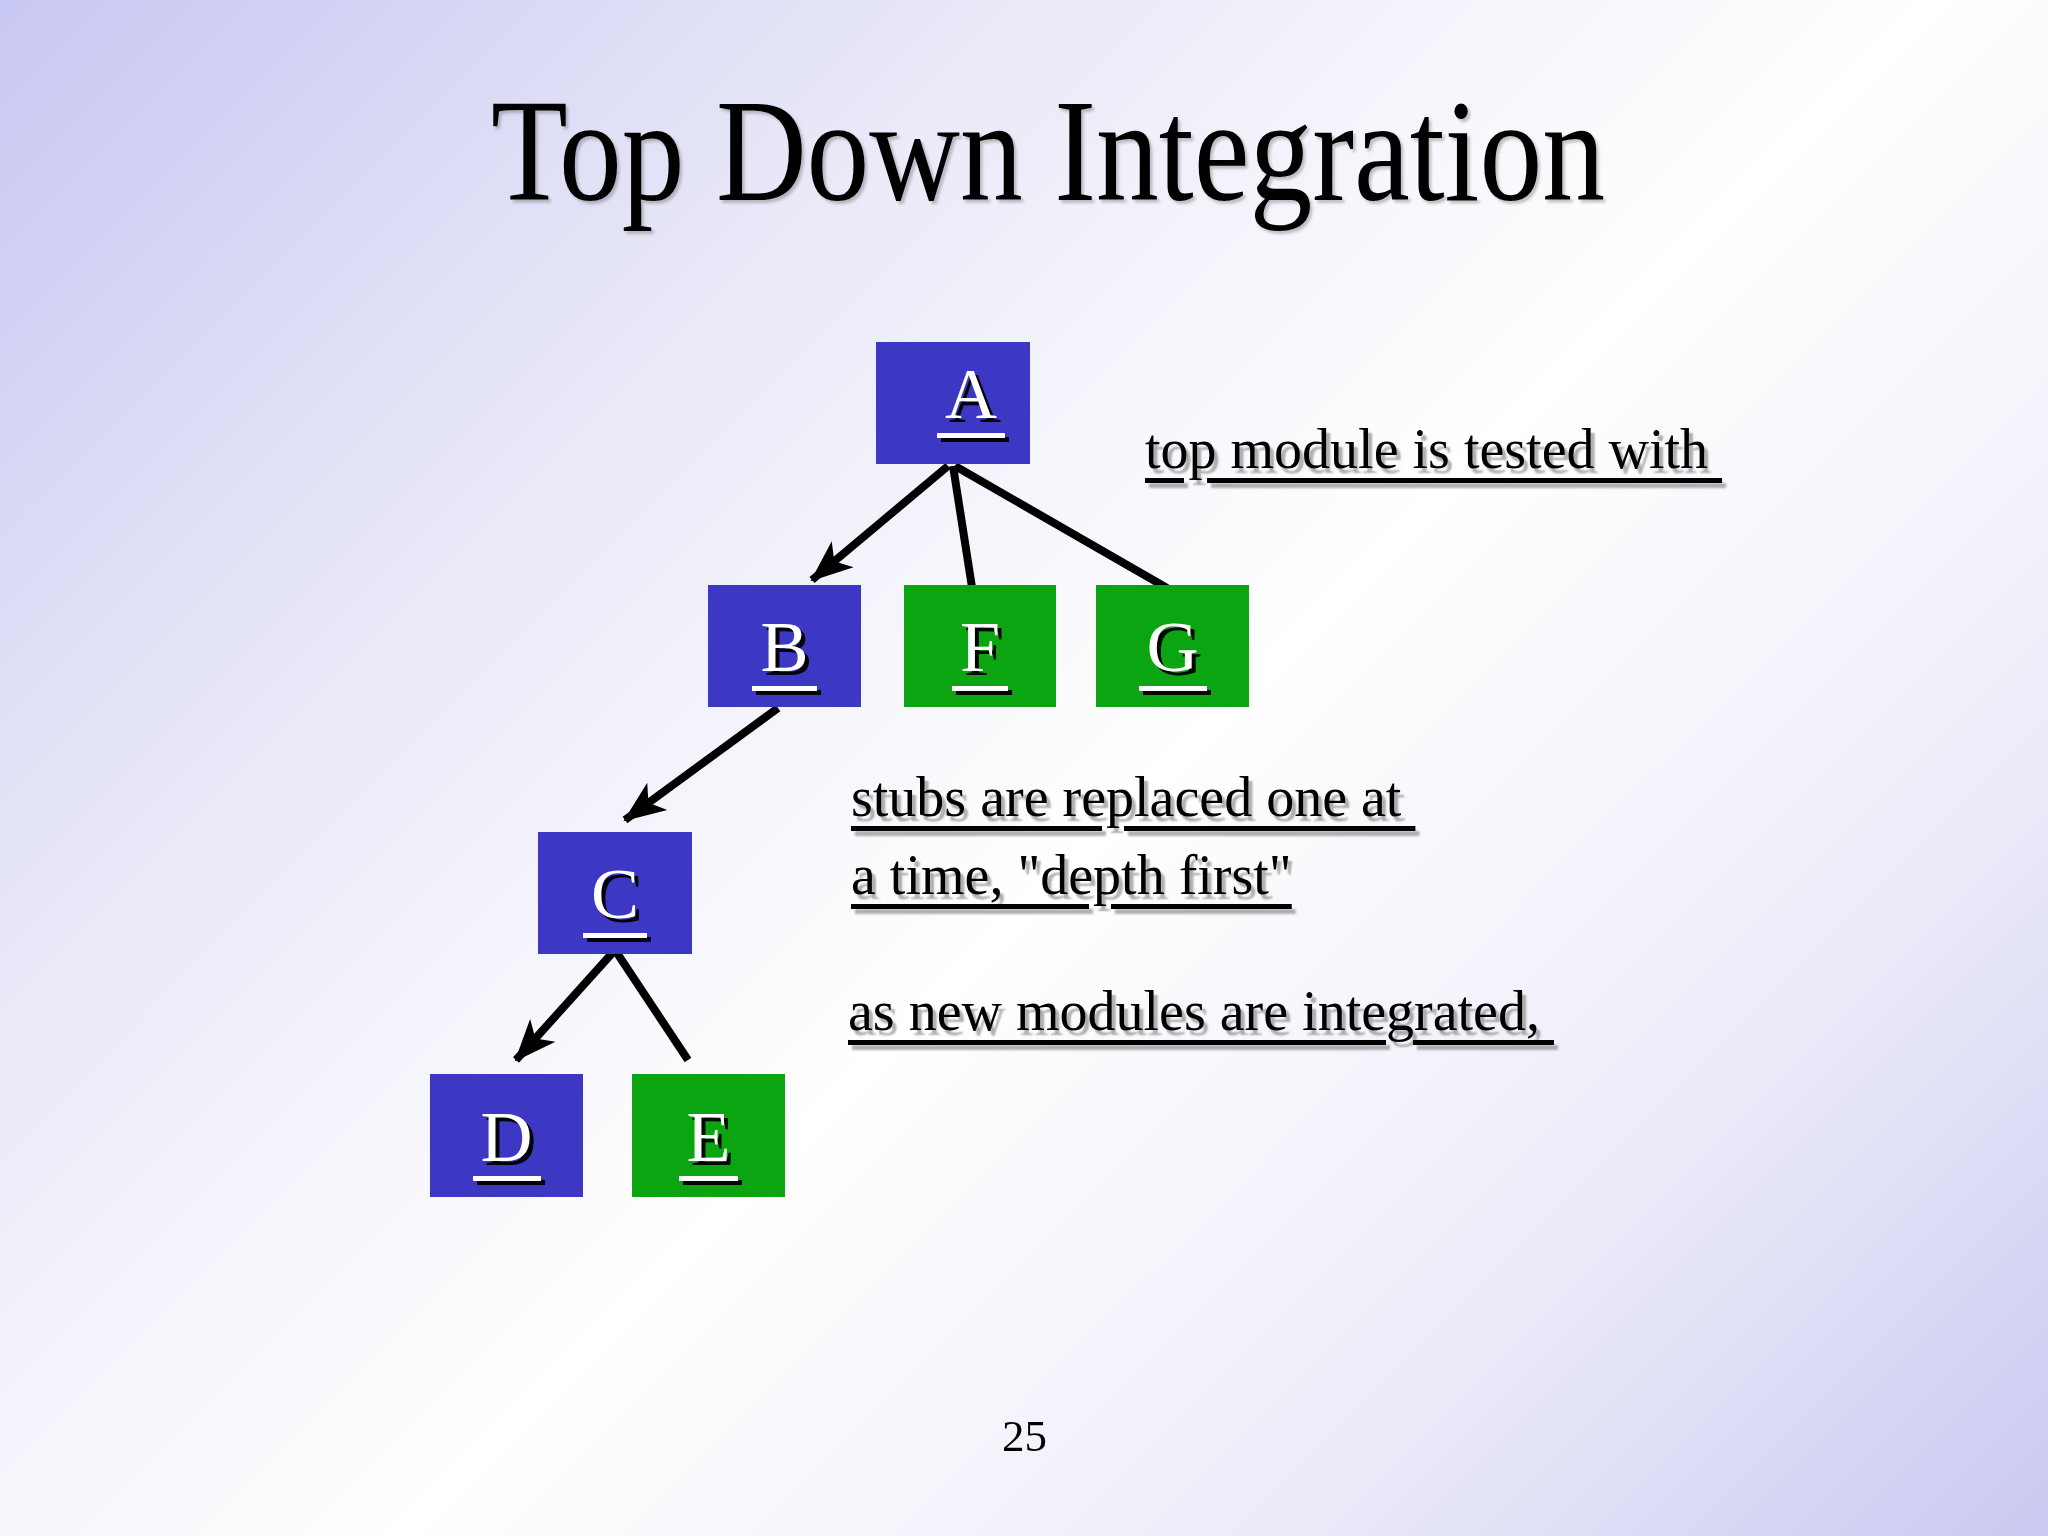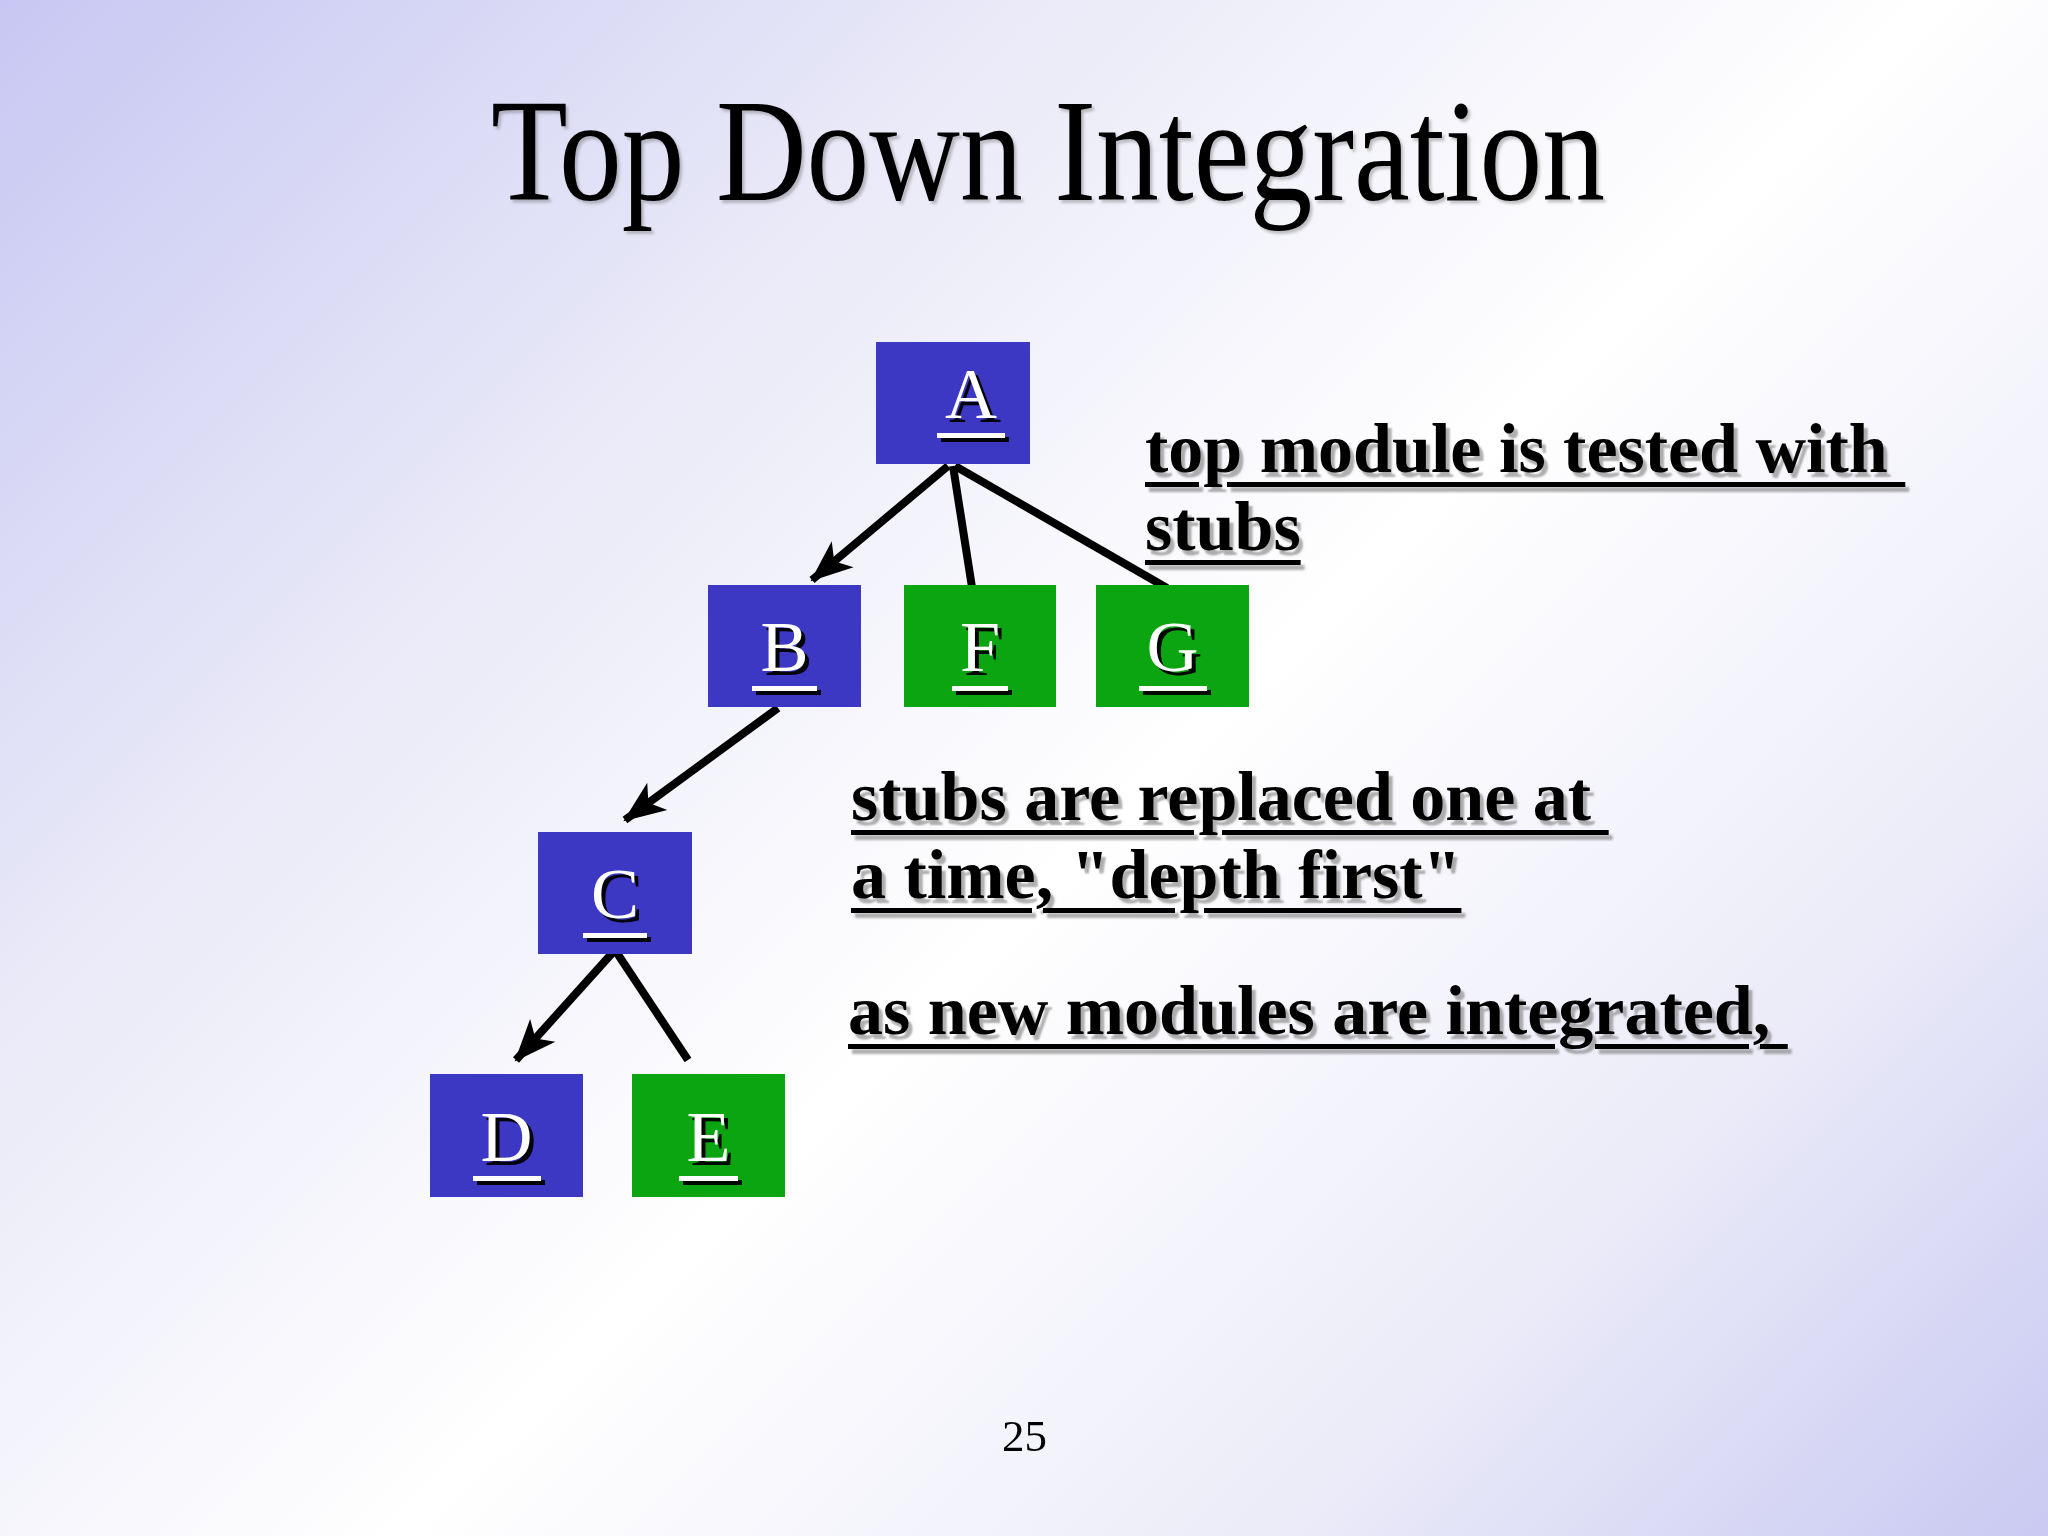--- a/index.html
+++ b/index.html
@@ -39,23 +39,22 @@
     line-height: 1;
     color: #fff;
     border-bottom: 5px solid #fff;
     padding: 0 8px 3px 8px;
     margin-bottom: 16px;
     filter: drop-shadow(4px 4px 0 rgba(0,0,0,0.95));
   }
   .node-label.raised { margin-bottom: 26px; margin-left: 36px; }
   .annotation {
     position: absolute;
-    font-size: 70px;
+    font-size: 56px;
     line-height: 78px;
-    font-weight: bold;
   }
   .ann-line {
     display: block;
     white-space: pre;
     text-decoration: underline;
     text-decoration-thickness: 5px;
     text-underline-offset: 10px;
     text-shadow: 4px 5px 2px rgba(110,110,110,0.55);
   }
   .page-number {
@@ -111,21 +110,20 @@
   <div class="node" style="left: 430px; top: 1074px; width: 153px; height: 123px; background: rgb(61, 56, 196);">
     <span class="node-label">D</span>
   </div>
 
   <div class="node" style="left: 632px; top: 1074px; width: 153px; height: 123px; background: rgb(11, 165, 17);">
     <span class="node-label">E</span>
   </div>
 
   <div class="annotation" style="left:1145px; top:410px;">
     <span class="ann-line">top module is tested with </span>
-    <span class="ann-line">stubs</span>
   </div>
 
   <div class="annotation" style="left:851px; top:758px;">
     <span class="ann-line">stubs are replaced one at </span>
     <span class="ann-line">a time, "depth first"</span>
   </div>
 
   <div class="annotation" style="left:848px; top:972px;text-align:center;">
     <span class="ann-line">as new modules are integrated, </span>
   </div>

